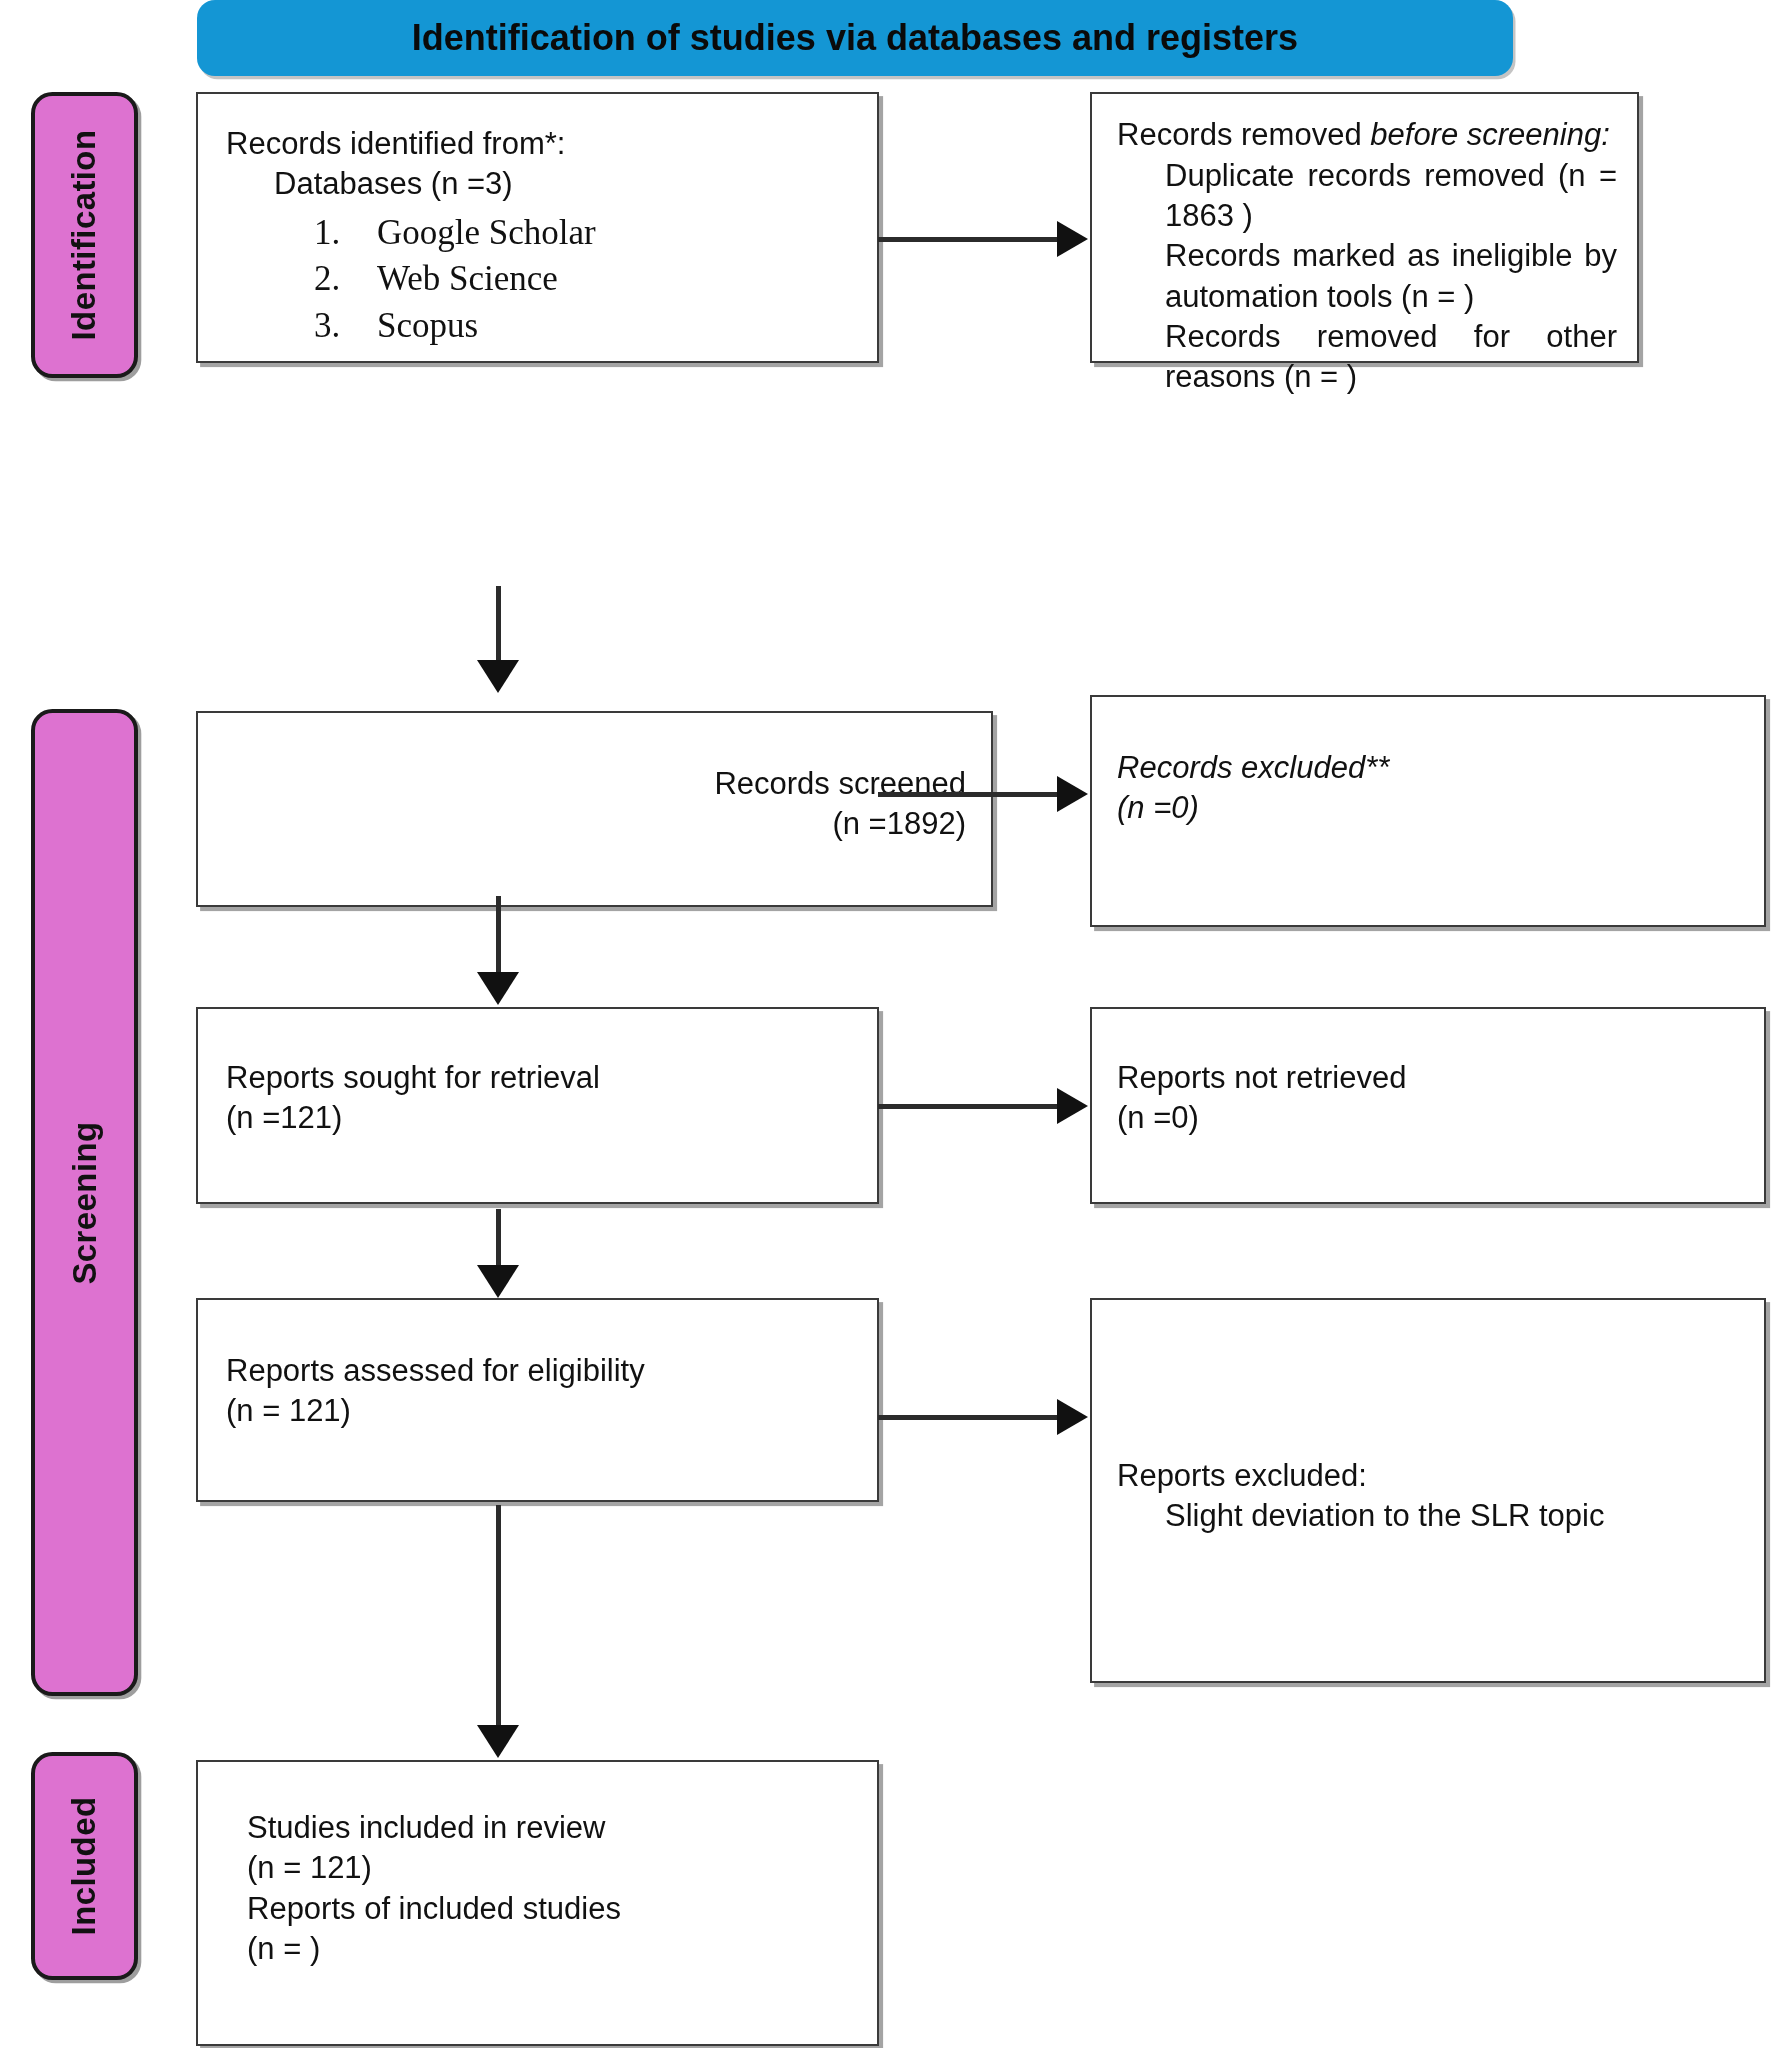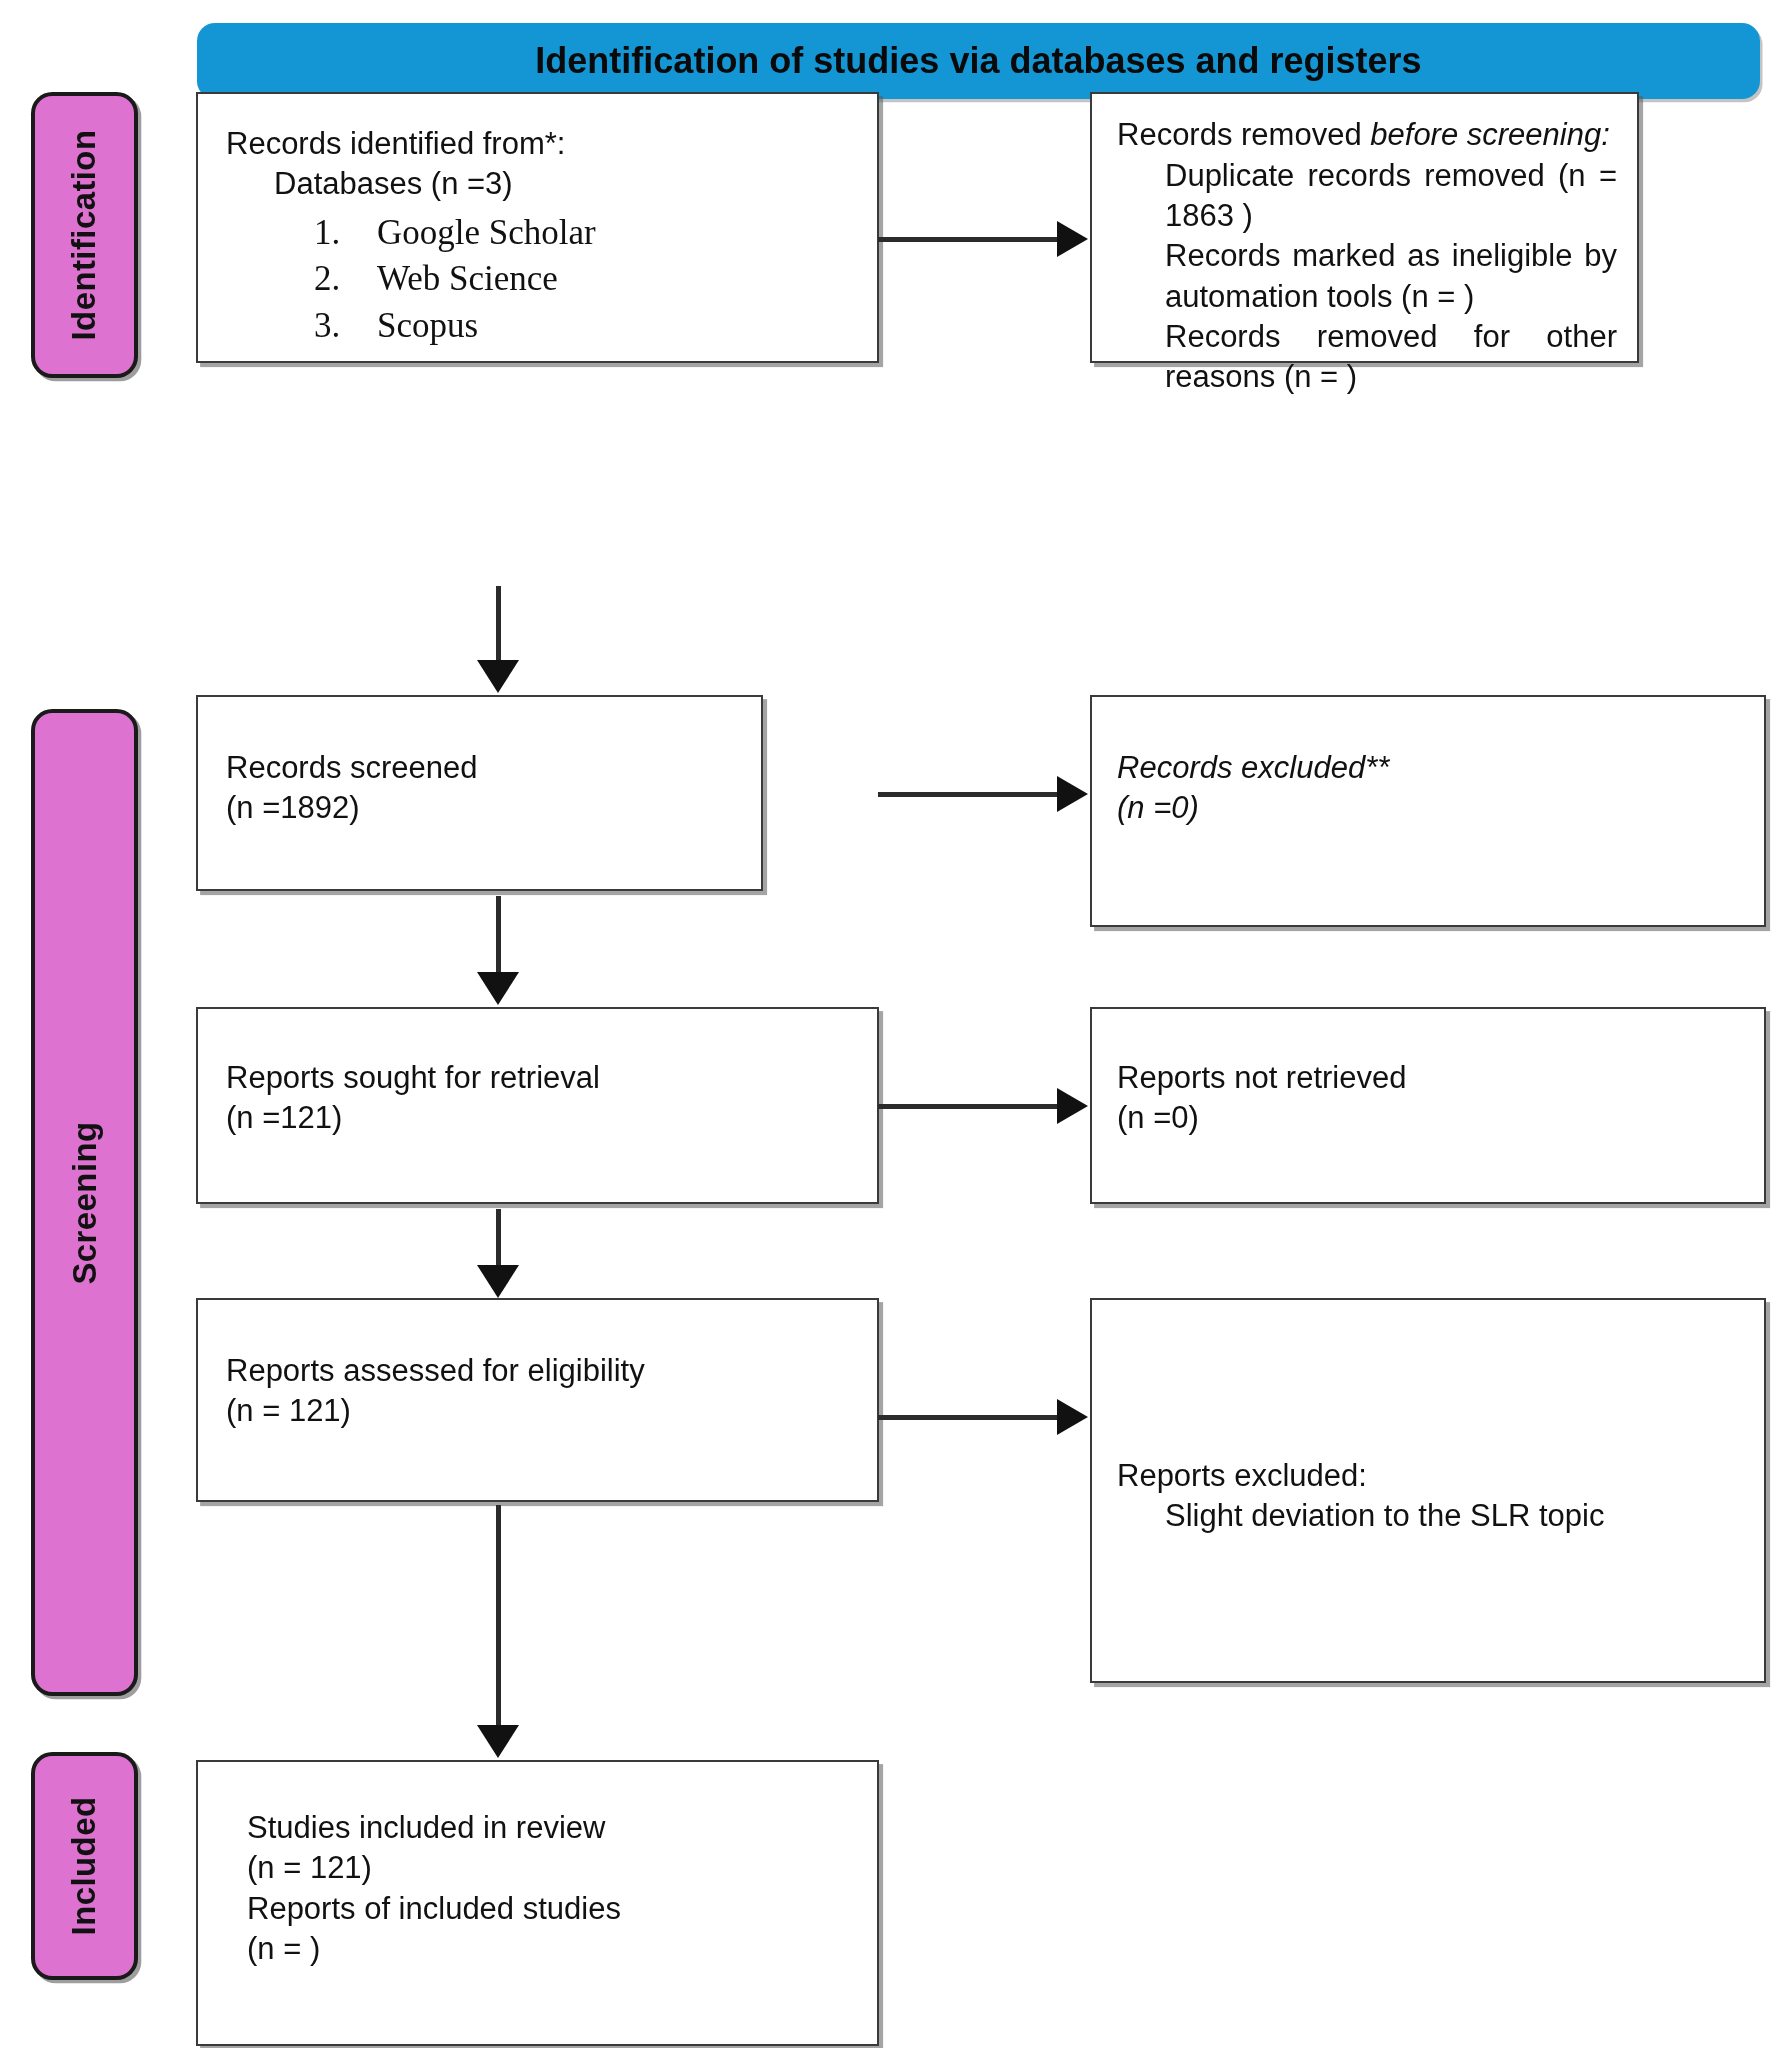--- a/index.html
+++ b/index.html
@@ -126,21 +126,21 @@
     border-left: 21.4px solid transparent;
     border-right: 21.4px solid transparent;
     border-top: 33px solid #111111;
   }
 </style>
 </head>
 <body>
 
 <div id="stage">
 
-  <div class="banner" style="left:197px; top:23px; width:1563px; height:76px;">
+  <div class="banner" style="left:197px; top:0; width:1316px; height:76px;">
     <span class="banner-text">Identification of studies via databases and registers</span>
   </div>
 
   <div class="phase-bar" style="left:31px; top:92px; width:99px; height:278px;">
     <span class="phase-label">Identification</span>
   </div>
 
   <div class="phase-bar" style="left:31px; top:709px; width:99px; height:979px;">
     <span class="phase-label">Screening</span>
   </div>
@@ -173,21 +173,21 @@
   <div class="arrow-h" style="left:878px; top:220px; width:210px; height:38px;">
     <div class="shaft" style="width:181px;"></div>
     <div class="head"></div>
   </div>
 
   <div class="arrow-v" style="left:477px; top:586px; width:43px; height:107px;">
     <div class="shaft" style="height:76px;"></div>
     <div class="head"></div>
   </div>
 
-  <div class="fbox" style="left:196px; top:695px; width:567px; height:196px;">
+  <div class="fbox" style="left:196px; top:711px; width:797px; height:196px;text-align:right;">
     <div class="fbox-inner" style="top:51px;">
       <p>Records screened</p>
       <p>(n =1892)</p>
     </div>
   </div>
 
   <div class="fbox" style="left:1090px; top:695px; width:676px; height:232px;font-style:italic;">
     <div class="fbox-inner" style="top:51px; left:25px;">
       <p>Records excluded**</p>
       <p>(n =0)</p>

